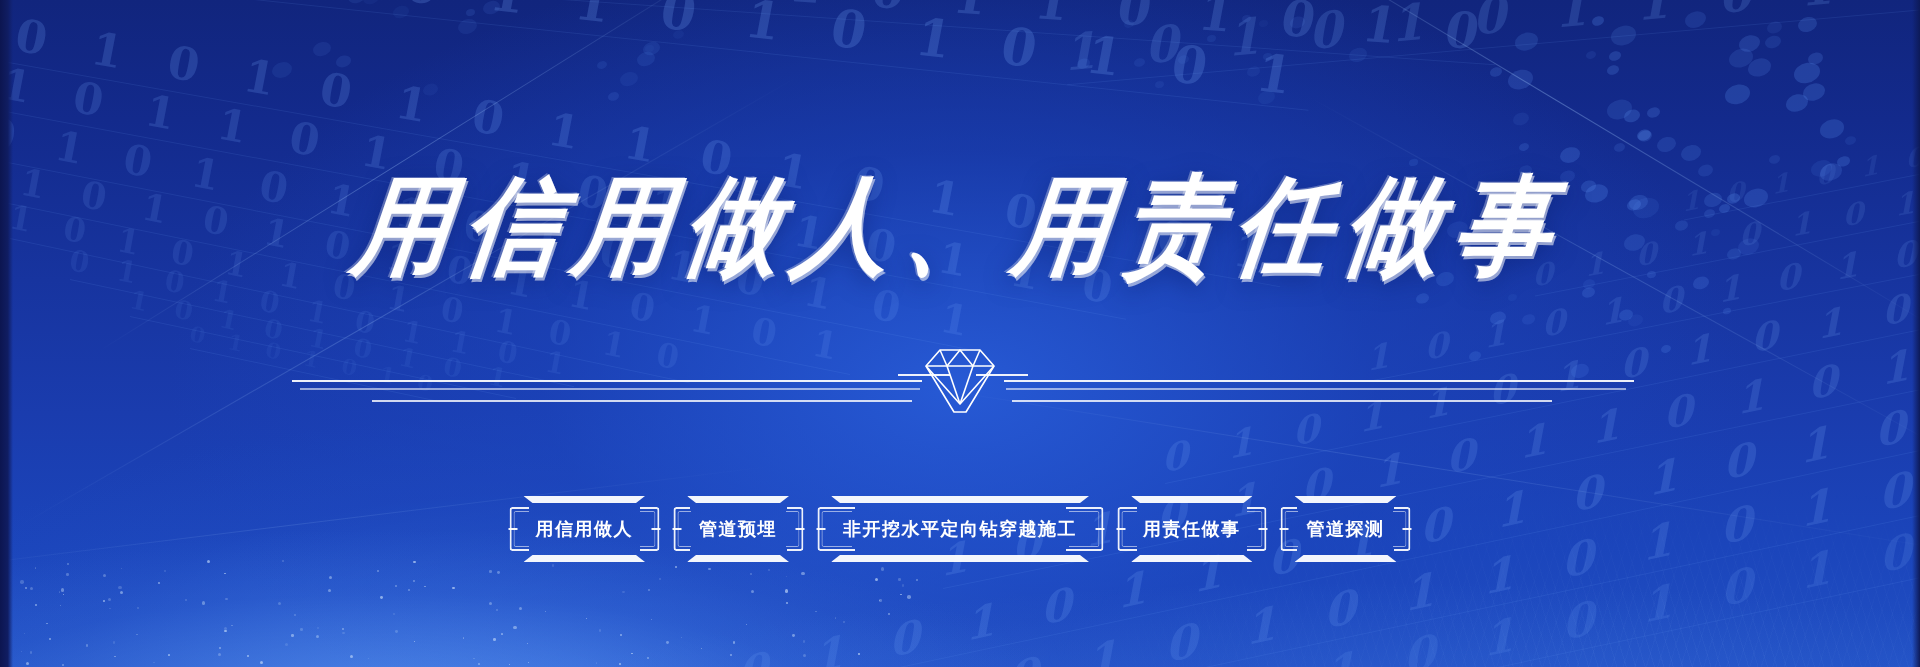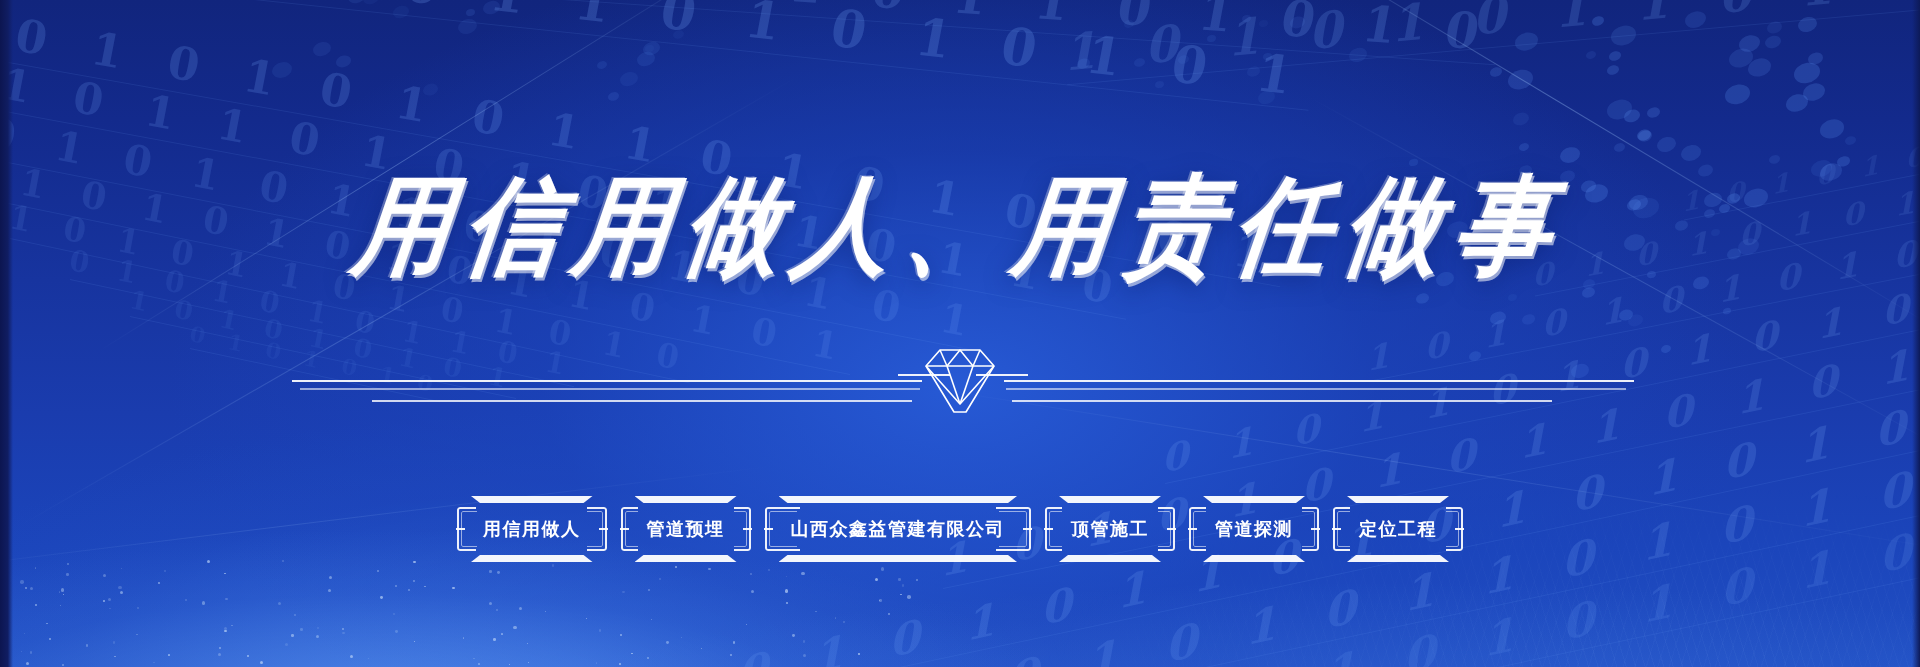--- a/index.html
+++ b/index.html
@@ -572,45 +572,36 @@
           <span class="bar-bot"></span>
           <span class="label">管道预埋</span>
         </div>
         <div class="tag">
           <span class="frame"></span>
           <span class="frame2"></span>
           <span class="tick-l"></span>
           <span class="tick-r"></span>
           <span class="bar-top"></span>
           <span class="bar-bot"></span>
-          <span class="label">山西众鑫益管建有限公司</span>
+          <span class="label">非开挖水平定向钻穿越施工</span>
         </div>
         <div class="tag">
           <span class="frame"></span>
           <span class="frame2"></span>
           <span class="tick-l"></span>
           <span class="tick-r"></span>
           <span class="bar-top"></span>
           <span class="bar-bot"></span>
-          <span class="label">顶管施工</span>
+          <span class="label">用责任做事</span>
         </div>
         <div class="tag">
           <span class="frame"></span>
           <span class="frame2"></span>
           <span class="tick-l"></span>
           <span class="tick-r"></span>
           <span class="bar-top"></span>
           <span class="bar-bot"></span>
           <span class="label">管道探测</span>
         </div>
-        <div class="tag">
-          <span class="frame"></span>
-          <span class="frame2"></span>
-          <span class="tick-l"></span>
-          <span class="tick-r"></span>
-          <span class="bar-top"></span>
-          <span class="bar-bot"></span>
-          <span class="label">定位工程</span>
-        </div>
       </div>
 
   </div>
 </div>
 
 </body></html>

